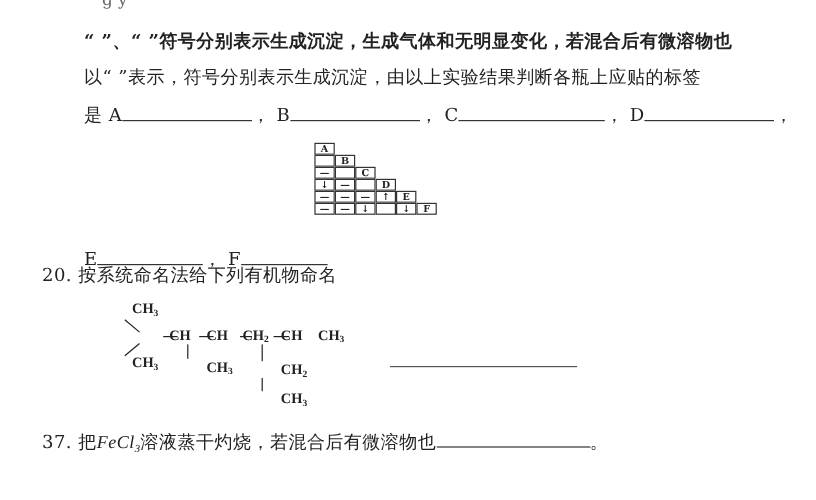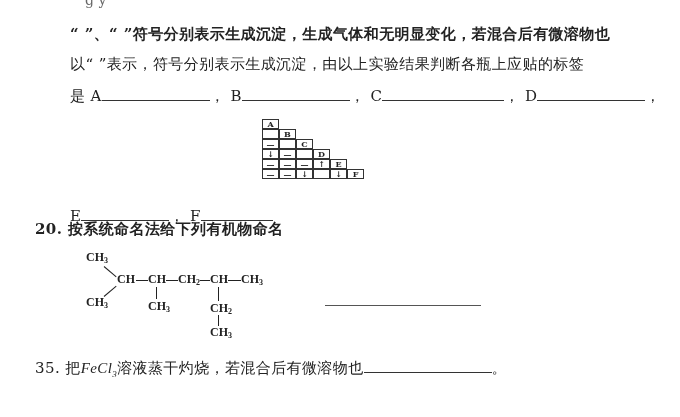--- a/index.html
+++ b/index.html
@@ -7,21 +7,21 @@
          font-family:"DejaVu Serif","Liberation Serif",serif; color:#222; }
   .abs { position:absolute; white-space:nowrap; }
   .line { font-size:15px; letter-spacing:0.4px; }
   .blank { display:inline-block; border-bottom:1px solid #333; height:14px; vertical-align:baseline; }
   .cut { position:absolute; left:85px; top:-8px; font-size:14px; color:#666; }
   
   .tbl { position:absolute; left:262px; top:119px; }
   .cell { position:absolute; width:17px; height:10px; border:1px solid #333; box-sizing:border-box;
           font-size:8px; font-weight:bold; text-align:center; line-height:9px; font-family:"DejaVu Serif",serif; background:#fff; }
   
-  .chem { position:absolute; font-family:"Liberation Serif",serif; font-size:12px; font-weight:bold; white-space:nowrap; }
+  .chem { position:absolute; font-family:"Liberation Serif",serif; font-size:12px; font-weight:bold; white-space:nowrap;margin-left:24px; }
   .chem sub { font-size:8px; vertical-align:-2px; }
   .bond { position:absolute; background:#222; }
   .answer-line { position:absolute; left:325px; top:305px; width:156px; height:1px; background:#555; }
   .ital { font-style:italic; font-family:Liberation Serif, serif; }
 </style>
 </head>
 <body>
 
 <div class="cut">g  y</div>
 
@@ -62,21 +62,21 @@
   <div class="cell" style="left:68px;top:40px;">E</div>
 
   <div class="cell" style="left:0;top:50px;">—</div>
   <div class="cell" style="left:17px;top:50px;">—</div>
   <div class="cell" style="left:34px;top:50px;">↓</div>
   <div class="cell" style="left:51px;top:50px;"></div>
   <div class="cell" style="left:68px;top:50px;">↓</div>
   <div class="cell" style="left:85px;top:50px;">F</div>
 </div>
 
-<div class="abs line" style="left:35px;top:220px;font-weight:bold;">
+<div class="abs line" style="left:35px;top:220px;">
   <span>20.</span>&nbsp;<span>按系统命名法给下列有机物命名</span>
 </div>
 
 <div>
   <div class="chem" style="left:86px;top:250px;"><span>CH</span><sub>3</sub></div>
   <div class="chem" style="left:86px;top:295px;"><span>CH</span><sub>3</sub></div>
   <div class="chem" style="left:117px;top:272px;"><span>CH</span></div>
   <div class="chem" style="left:148px;top:272px;"><span>CH</span></div>
   <div class="chem" style="left:178px;top:272px;"><span>CH</span><sub>2</sub></div>
   <div class="chem" style="left:210px;top:272px;"><span>CH</span></div>
@@ -92,14 +92,14 @@
   <div class="bond" style="left:200px;top:280px;width:10px;height:1px;"></div>
   <div class="bond" style="left:228px;top:280px;width:13px;height:1px;"></div>
   <div class="bond" style="left:156px;top:287px;width:1px;height:12px;"></div>
   <div class="bond" style="left:218px;top:287px;width:1px;height:14px;"></div>
   <div class="bond" style="left:218px;top:315px;width:1px;height:11px;"></div>
 </div>
 
 <div class="answer-line"></div>
 
 <div class="abs line" style="left:35px;top:358px;">
-  <span>35.</span>&nbsp;<span>把</span><span class="ital"><span>FeCl</span><sub style="font-size:9px">3</sub></span><span>溶液蒸干灼烧，若混合后有微溶物也</span><span class="blank" style="width:128px"></span><span>。</span>
+  <span>37.</span>&nbsp;<span>把</span><span class="ital"><span>FeCl</span><sub style="font-size:9px">3</sub></span><span>溶液蒸干灼烧，若混合后有微溶物也</span><span class="blank" style="width:128px"></span><span>。</span>
 </div>
 
 </body></html>

